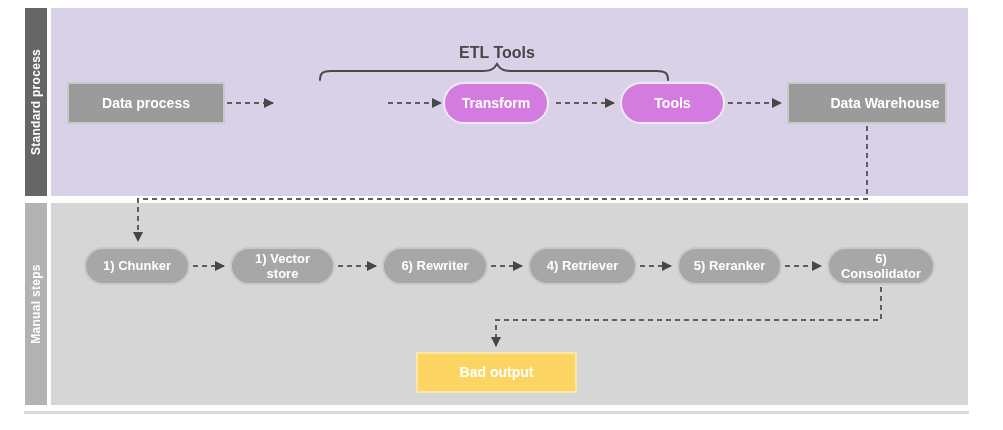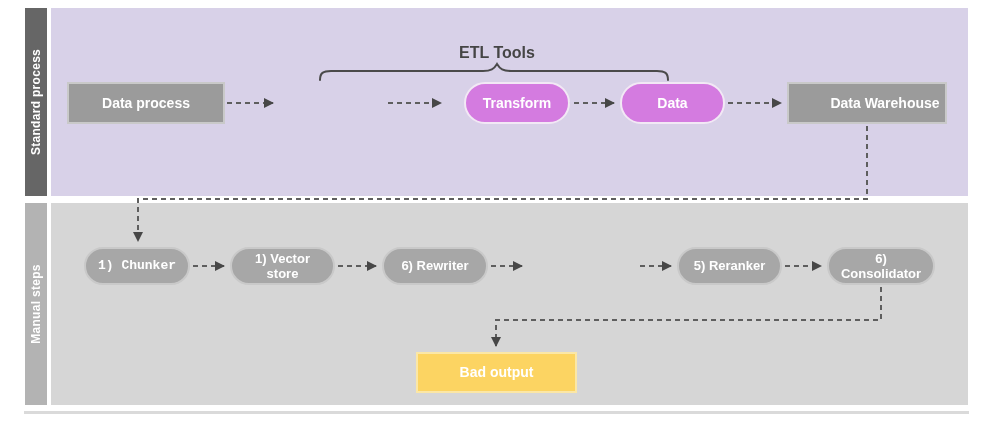--- a/index.html
+++ b/index.html
@@ -27,24 +27,24 @@
     display:flex; align-items:center; justify-content:center;
     color:#ffffff; font-weight:bold; text-align:center;
     white-space:pre-line; line-height:1.18;
   }
   .rect-gray   { background:#9b9b9b; border:2px solid #c9c9c9; font-size:14px; }
   .pill-pink   { background:#d47be0; border:2px solid #f2e8f5; border-radius:22px; font-size:14px; }
   .pill-gray   { background:#a7a7a7; border:2px solid #c9c9c9; border-radius:20px; font-size:13px; }
   .rect-yellow { background:#fcd462; border:2px solid #fbe7a6; font-size:14px; }
   #n-data-sources   { left:67px;  top:82px;  width:158px; height:42px; }
   #n-extract        { left:280px; top:82px;  width:105px; height:42px; }
-  #n-transform      { left:464px; top:82px;  width:106px; height:42px; }
+  #n-transform      { left:443px; top:82px;  width:106px; height:42px; }
   #n-load           { left:620px; top:82px;  width:105px; height:42px; }
   #n-data-warehouse { left:787px; top:82px;  width:160px; height:42px;padding-left:36px; }
-  #n-chunker        { left:84px;  top:247px; width:106px; height:38px;font-family:Liberation Mono, monospace; }
+  #n-chunker        { left:84px;  top:247px; width:106px; height:38px; }
   #n-vector-store   { left:230px; top:247px; width:105px; height:38px; }
   #n-rewriter       { left:382px; top:247px; width:106px; height:38px; }
   #n-retriever      { left:528px; top:247px; width:109px; height:38px; }
   #n-reranker       { left:677px; top:247px; width:105px; height:38px; }
   #n-consolidator   { left:827px; top:247px; width:108px; height:38px; }
   #n-bad-output     { left:416px; top:352px; width:161px; height:41px; }
   .brace-label {
     position:absolute; z-index:4; left:437px; top:44px; width:120px;
     text-align:center; color:#454545; font-weight:bold; font-size:16px;
   }
@@ -86,25 +86,26 @@
     <path class="conn" marker-end="url(#arr)" d="M491 266 L522 266"></path>
     <path class="conn" marker-end="url(#arr)" d="M640 266 L671 266"></path>
     <path class="conn" marker-end="url(#arr)" d="M785 266 L821 266"></path>
     <path class="conn" marker-end="url(#arr)" d="M881 287 L881 320 L496 320 L496 346"></path>
   </svg>
 
   <div class="brace-label">ETL Tools</div>
 
   <div class="node rect-gray" id="n-data-sources">Data process</div>
   <div class="node pill-pink" id="n-transform">Transform</div>
-  <div class="node pill-pink" id="n-load">Data</div>
+  <div class="node pill-pink" id="n-load">Tools</div>
   <div class="node rect-gray" id="n-data-warehouse">Data Warehouse</div>
 
   <div class="node pill-gray" id="n-chunker">1) Chunker</div>
   <div class="node pill-gray" id="n-vector-store">1) Vector
 store</div>
   <div class="node pill-gray" id="n-rewriter">6) Rewriter</div>
+  <div class="node pill-gray" id="n-retriever">4) Retriever</div>
   <div class="node pill-gray" id="n-reranker">5) Reranker</div>
   <div class="node pill-gray" id="n-consolidator">6)
 Consolidator</div>
   <div class="node rect-yellow" id="n-bad-output">Bad output</div>
 
 </div>
 
 </body></html>

